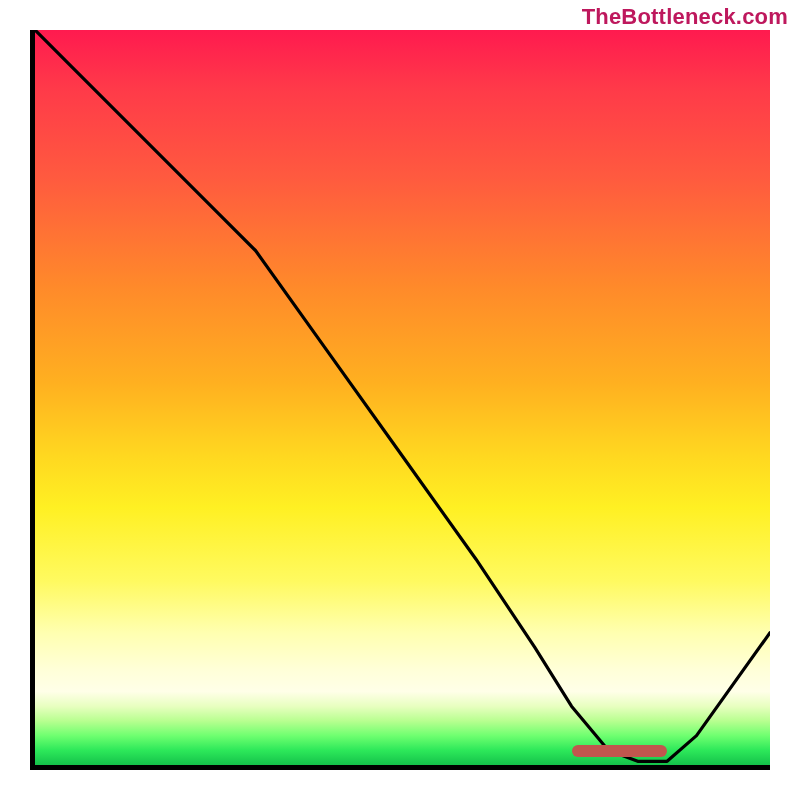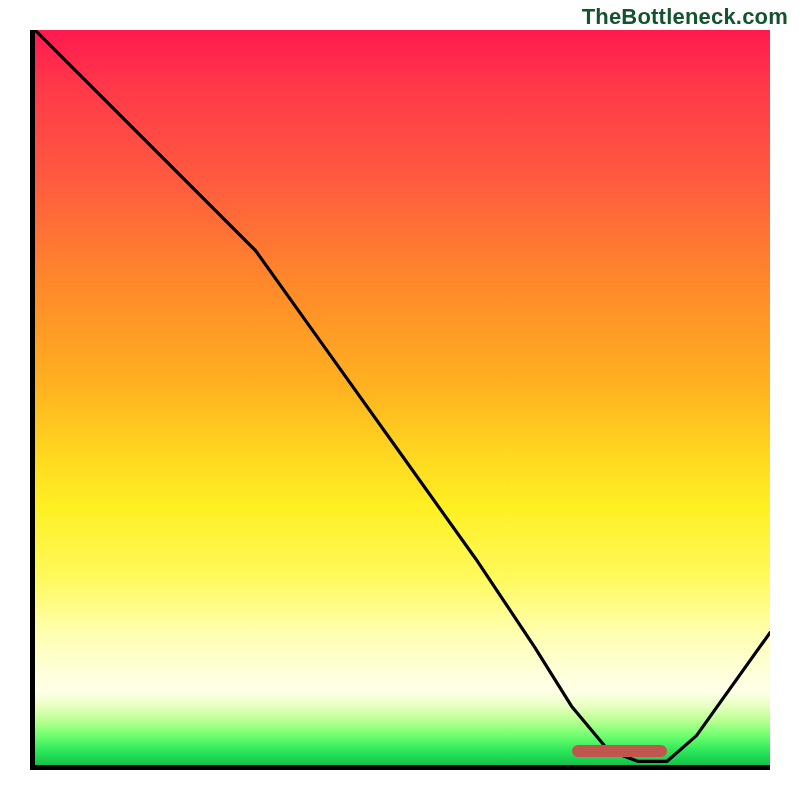--- a/index.html
+++ b/index.html
@@ -15,21 +15,21 @@
     position: relative;
     width: 800px;
     height: 800px;
   }
   .watermark {
     position: absolute;
     top: 4px;
     right: 12px;
     font-size: 22px;
     font-weight: 600;
-    color: #14532d;
+    color: #be185d;
     letter-spacing: 0.2px;
     z-index: 10;
   }
   .plot {
     position: absolute;
     left: 30px;
     top: 30px;
     width: 740px;
     height: 740px;
     box-sizing: border-box;

